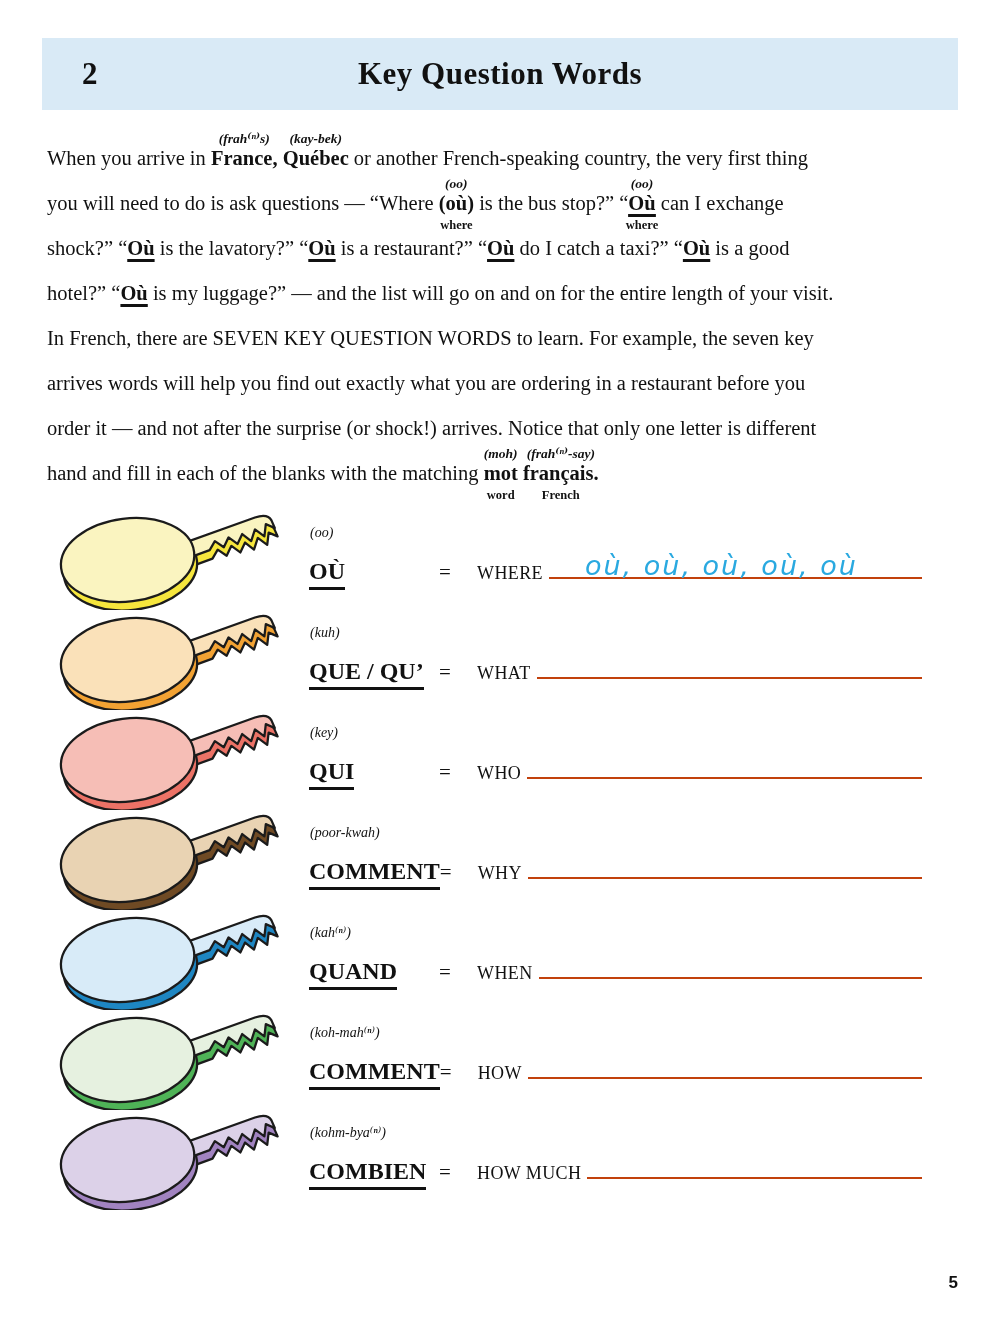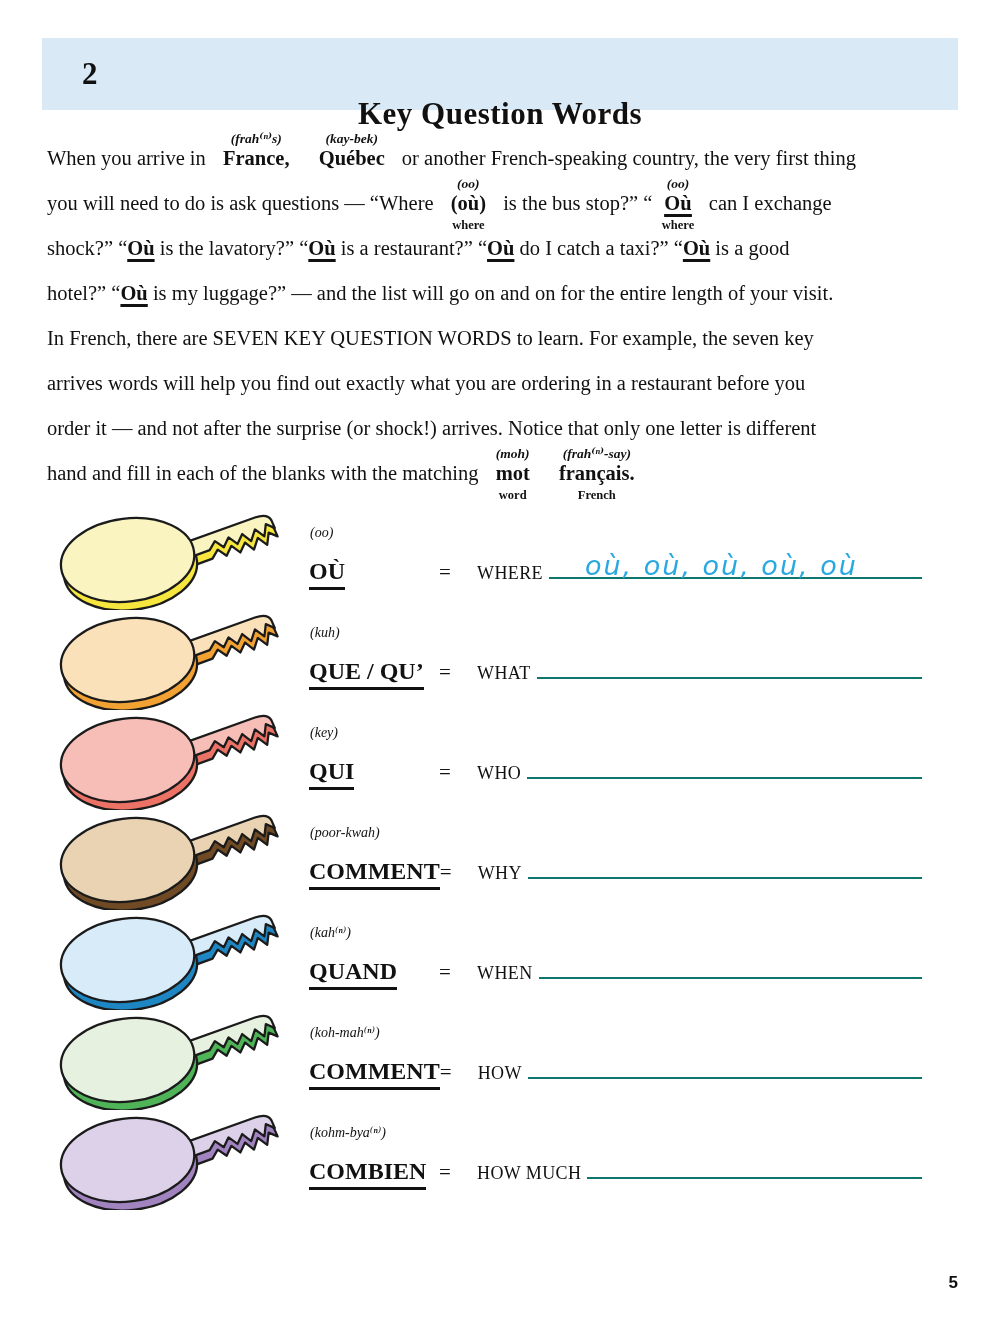--- a/index.html
+++ b/index.html
@@ -2,45 +2,45 @@
 <html><head>
 <meta charset="utf-8">
 <style>
   * { margin:0; padding:0; box-sizing:border-box; }
   body { background:#e8e8e8; font-family:"Liberation Serif","DejaVu Serif",serif; }
   .page { position:relative; width:1000px; height:1333px; margin:0 auto; background:#ffffff; overflow:hidden; color:#111; }
 
   
   .band { position:relative; margin:38px 42px 0 42px; height:72px; background:#d9eaf6; }
   .chap-num { position:absolute; left:40px; top:50%; transform:translateY(-50%); font-size:31px; font-weight:bold; }
-  .band-title { position:absolute; left:0; right:0; top:50%; transform:translateY(-50%); text-align:center; font-size:31px; font-weight:bold; letter-spacing:0.5px;margin-top:40px; }
+  .band-title { position:absolute; left:0; right:0; top:50%; transform:translateY(-50%); text-align:center; font-size:31px; font-weight:bold; letter-spacing:0.5px; }
 
   
   .intro { margin:0 44px 0 47px; padding-top:26px; }
   .para-line { height:45px; line-height:45px; font-size:20.5px; white-space:nowrap; }
   .para-line .b { font-weight:bold; }
   .para-line span.u, .para-line .u .annot-main { text-decoration:underline; text-decoration-thickness:2.5px; text-underline-offset:4px; }
-  .annot { position:relative; display:inline-block; margin:0 12px; line-height:normal; vertical-align:baseline; }
+  .annot { position:relative; display:inline-block; margin:0 0; line-height:normal; vertical-align:baseline; }
   .annot-main { line-height:normal; }
   .annot-top { position:absolute; top:-15px; left:50%; transform:translateX(-50%); font-size:13.5px; font-style:italic; white-space:nowrap; line-height:1; }
   .annot-bot { position:absolute; bottom:-16px; left:50%; transform:translateX(-50%); font-size:12.5px; white-space:nowrap; line-height:1; }
 
   
   .rows { margin:14px 78px 0 45px; }
   .key-row { display:flex; align-items:center; height:100px; }
   .key-svg { flex:0 0 252px; width:252px; height:100px; }
   .key-svg use { stroke:#1b1b1b; stroke-width:2.4; stroke-linejoin:round; }
   .row-text { flex:1; margin-left:12px; margin-top:-6px; }
   .pron { font-size:14px; font-style:italic; margin-bottom:2px; margin-left:1px; }
   .word-line { display:flex; align-items:baseline; }
   .word-col { min-width:130px; display:inline-block; }
   .fr-word { font-size:24px; font-weight:bold; border-bottom:3px solid #111; padding-bottom:2px; display:inline-block; }
   .eq { width:38px; font-size:21px; }
   .english { font-size:18px; letter-spacing:0.4px; }
-  .blank { flex:1; margin-left:6px; margin-bottom:-6px; border-bottom:2px solid #0f766e; position:relative; height:36px;text-decoration:underline; }
+  .blank { flex:1; margin-left:6px; margin-bottom:-6px; border-bottom:2px solid #c2410c; position:relative; height:36px;text-decoration:underline; }
   .answer { position:absolute; left:36px; bottom:-4px; font-family:"DejaVu Sans","Liberation Sans",sans-serif; font-style:italic; font-size:27px; color:#2aa9e0; letter-spacing:2px; white-space:nowrap; }
 
   .page-num { position:absolute; right:42px; bottom:40px; font-family:"Liberation Sans","DejaVu Sans",sans-serif; font-weight:bold; font-size:17px; }
 </style>
 </head>
 <body>
 
 <svg width="0" height="0" style="position:absolute">
   <defs>
     <g id="key-shape">

